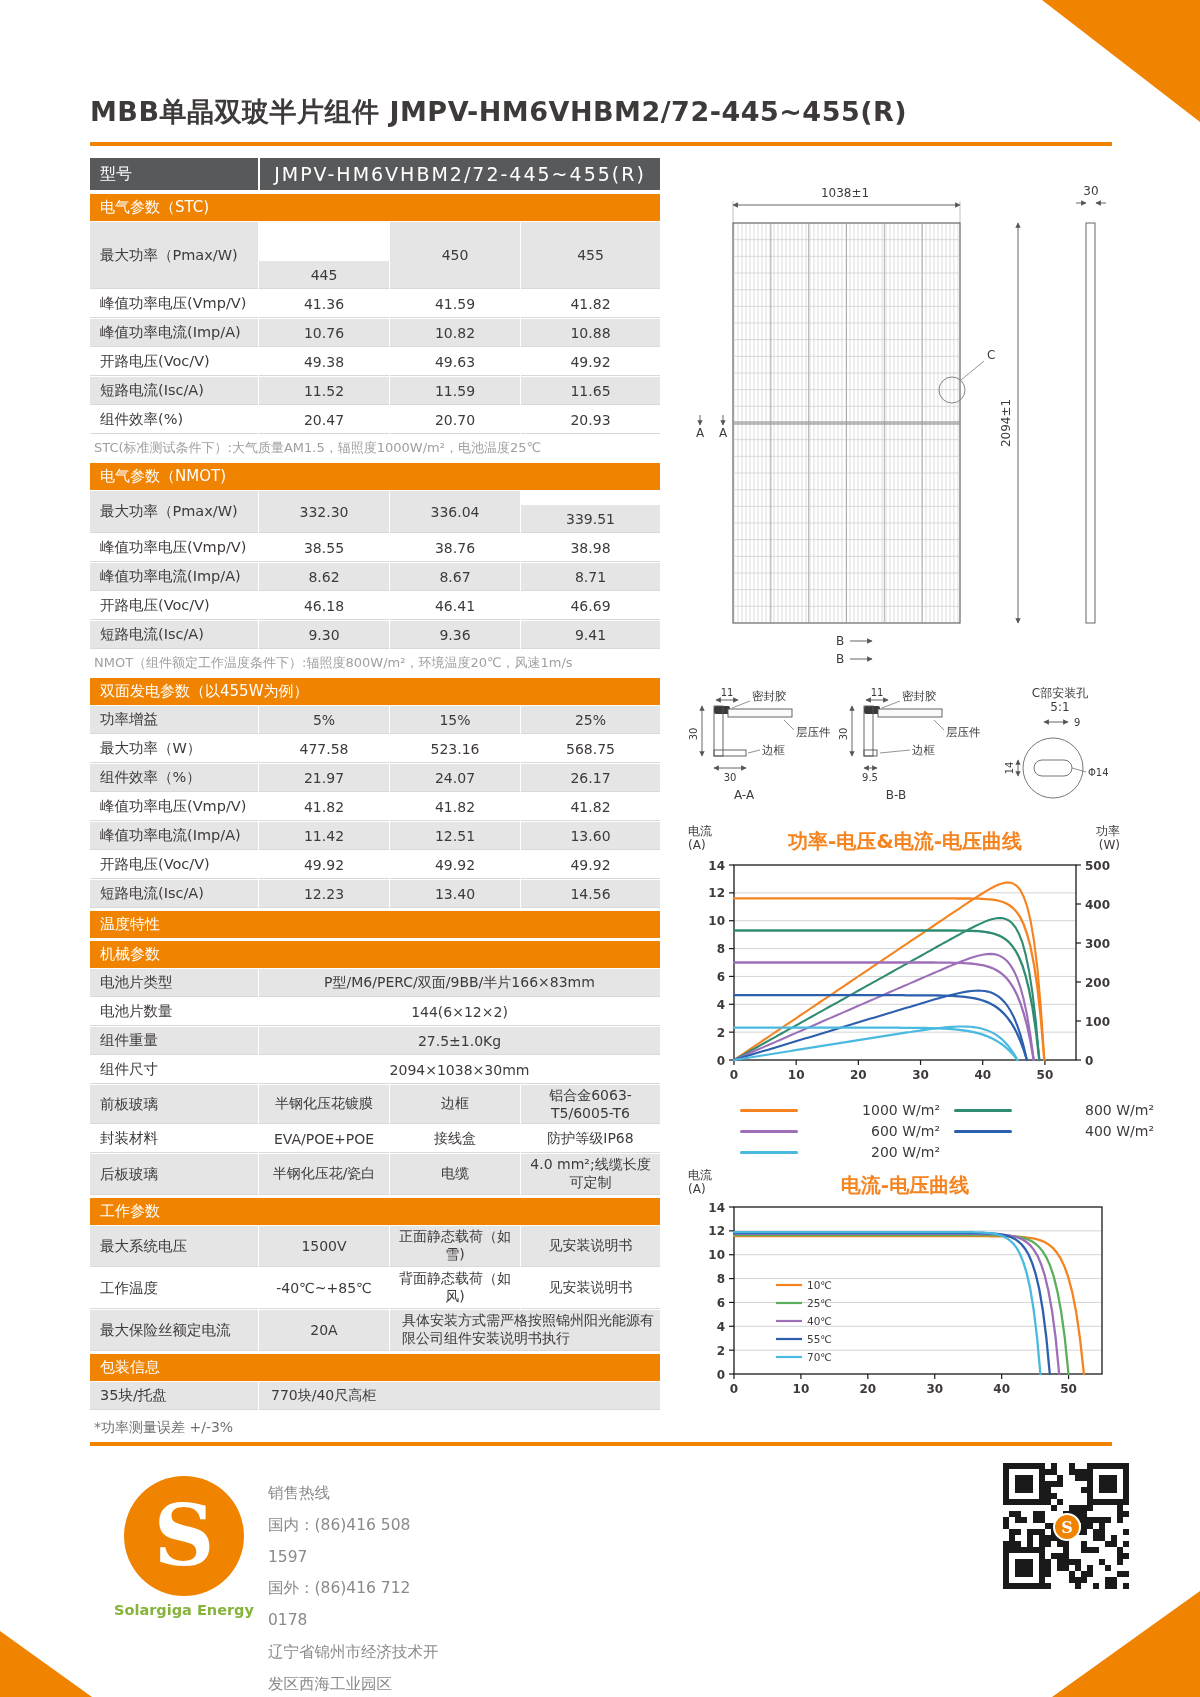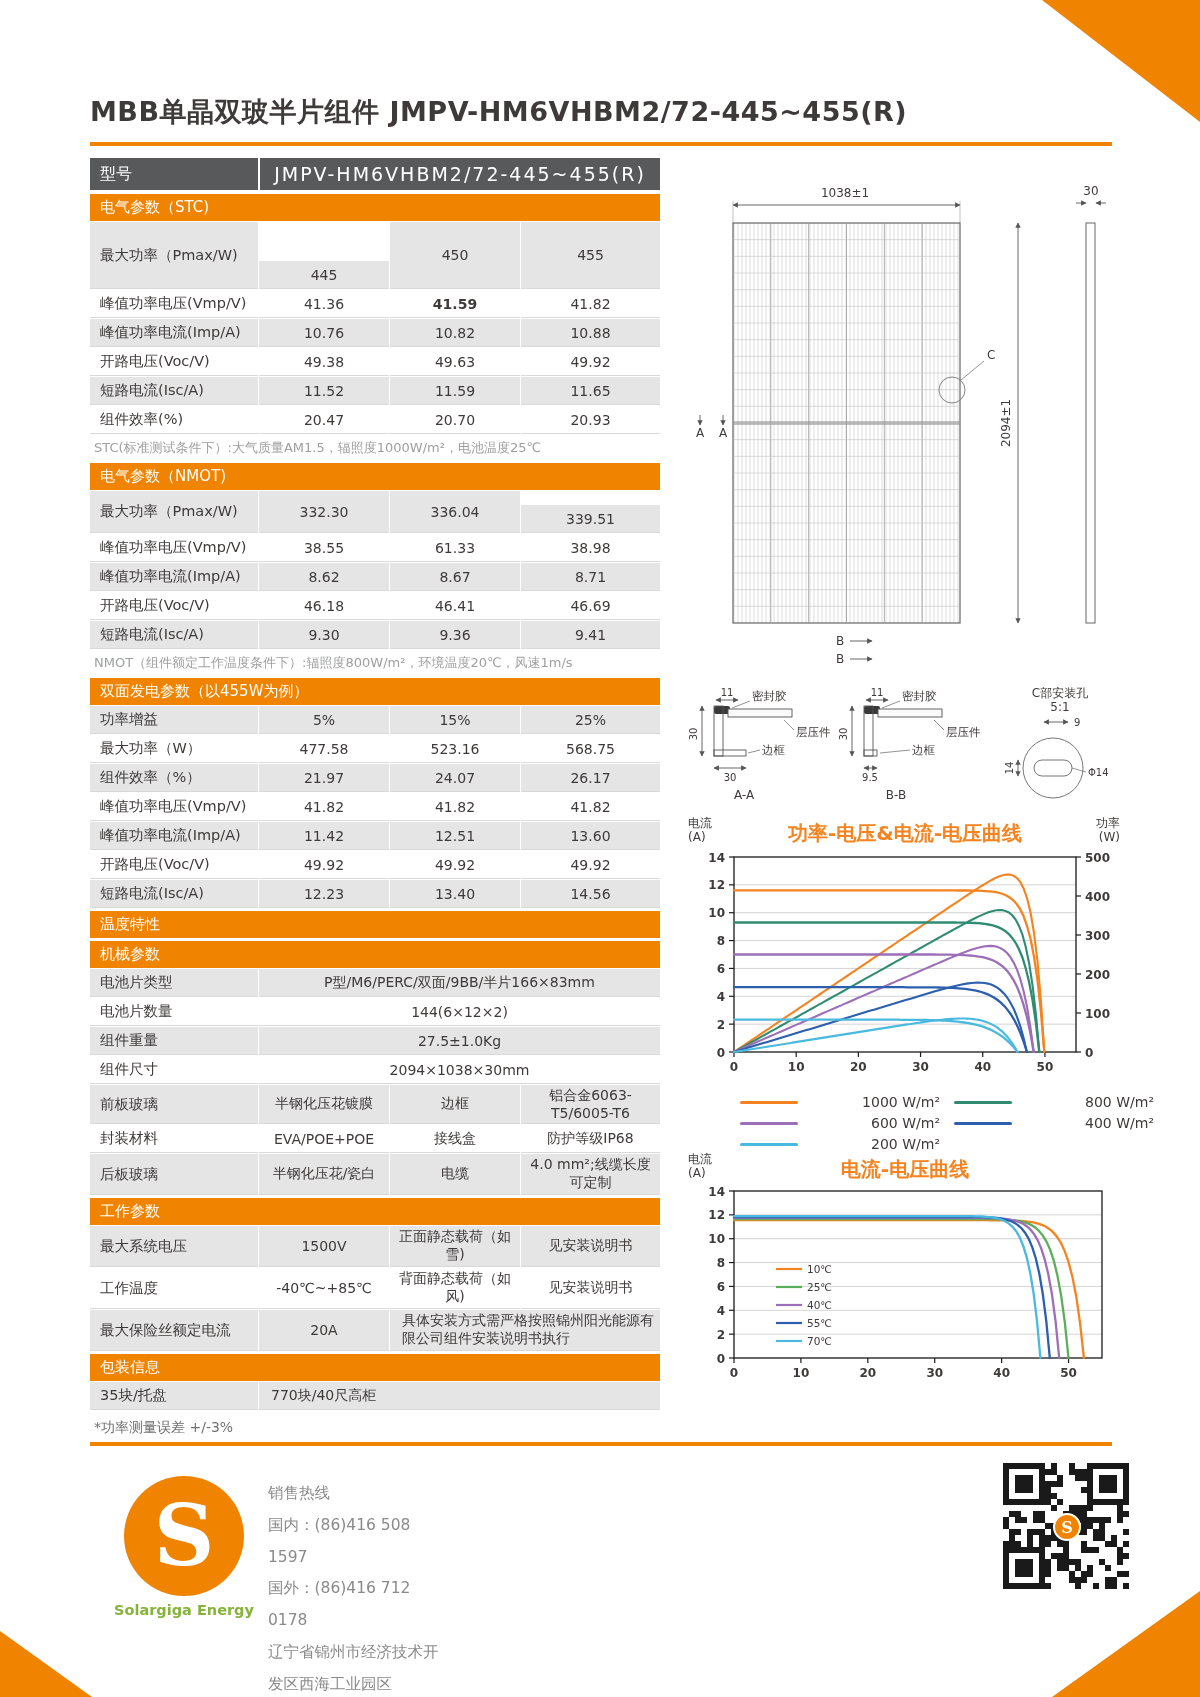--- a/index.html
+++ b/index.html
@@ -30,21 +30,21 @@
   .footnote{font-size:13px;color:#9E9FA0;padding:5px 0 3px 4px;}
   .final-note{font-size:14px;color:#727171;padding:9px 0 0 4px;}
 
   
   .right-col{position:absolute;left:688px;top:175px;width:432px;}
   svg text{fill:#3E3A39;}
   svg .dimtxt{font-size:12px;}
   svg .small{font-size:10px;}
   svg .cjk{font-size:11.5px;}
   line.dim{stroke:#555;stroke-width:0.9;}
-  .chart-block{margin-top:0;}
+  .chart-block{margin-top:8px;}
   .chart-head{display:flex;align-items:flex-start;}
   .axis-lab{font-size:12px;line-height:1.2;white-space:pre-line;width:46px;}
   .axis-lab.r{text-align:right;width:44px;}
   .chart-title{flex:1;text-align:center;color:#F5831F;font-weight:bold;font-size:20px;padding-top:4px;}
   .legend{display:grid;grid-template-columns:200px 200px;gap:5px 14px;padding:8px 0 0 52px;font-size:14px;}
   .legend .item{display:flex;align-items:center;justify-content:space-between;}
   .legend .sw{display:inline-block;width:58px;height:3px;border-radius:2px;}
 
   
   .footer-rule{position:absolute;left:90px;top:1442px;width:1022px;height:4px;background:#F08300;}
@@ -81,21 +81,21 @@
     </div>
     <div id="spec-tables">
         <div class="section-bar">电气参数（STC)</div>
         <div class="spec-grid">
           <div class="cell lab stripe" style="grid-column: span 1;">最大功率（Pmax/W)</div>
           <div class="cell stripe" style="grid-column: span 1; margin-top: 39px;">445</div>
           <div class="cell stripe" style="grid-column: span 1;">450</div>
           <div class="cell stripe" style="grid-column: span 1;">455</div>
           <div class="cell lab" style="grid-column: span 1;">峰值功率电压(Vmp/V)</div>
           <div class="cell" style="grid-column: span 1;">41.36</div>
-          <div class="cell" style="grid-column: span 1; font-weight: bold;">41.59</div>
+          <div class="cell" style="grid-column: span 1;">41.59</div>
           <div class="cell" style="grid-column: span 1;">41.82</div>
           <div class="cell lab stripe" style="grid-column: span 1;">峰值功率电流(Imp/A)</div>
           <div class="cell stripe" style="grid-column: span 1;">10.76</div>
           <div class="cell stripe" style="grid-column: span 1;">10.82</div>
           <div class="cell stripe" style="grid-column: span 1;">10.88</div>
           <div class="cell lab" style="grid-column: span 1;">开路电压(Voc/V)</div>
           <div class="cell" style="grid-column: span 1;">49.38</div>
           <div class="cell" style="grid-column: span 1;">49.63</div>
           <div class="cell" style="grid-column: span 1;">49.92</div>
           <div class="cell lab stripe" style="grid-column: span 1;">短路电流(Isc/A)</div>
@@ -109,21 +109,21 @@
         </div>
         <div class="footnote">STC(标准测试条件下）:大气质量AM1.5，辐照度1000W/m²，电池温度25℃</div>
         <div class="section-bar">电气参数（NMOT)</div>
         <div class="spec-grid">
           <div class="cell lab stripe" style="grid-column: span 1;">最大功率（Pmax/W)</div>
           <div class="cell stripe" style="grid-column: span 1;">332.30</div>
           <div class="cell stripe" style="grid-column: span 1;">336.04</div>
           <div class="cell stripe" style="grid-column: span 1; margin-top: 14px;">339.51</div>
           <div class="cell lab" style="grid-column: span 1;">峰值功率电压(Vmp/V)</div>
           <div class="cell" style="grid-column: span 1;">38.55</div>
-          <div class="cell" style="grid-column: span 1;">61.33</div>
+          <div class="cell" style="grid-column: span 1;">38.76</div>
           <div class="cell" style="grid-column: span 1;">38.98</div>
           <div class="cell lab stripe" style="grid-column: span 1;">峰值功率电流(Imp/A)</div>
           <div class="cell stripe" style="grid-column: span 1;">8.62</div>
           <div class="cell stripe" style="grid-column: span 1;">8.67</div>
           <div class="cell stripe" style="grid-column: span 1;">8.71</div>
           <div class="cell lab" style="grid-column: span 1;">开路电压(Voc/V)</div>
           <div class="cell" style="grid-column: span 1;">46.18</div>
           <div class="cell" style="grid-column: span 1;">46.41</div>
           <div class="cell" style="grid-column: span 1;">46.69</div>
           <div class="cell lab stripe" style="grid-column: span 1;">短路电流(Isc/A)</div>

